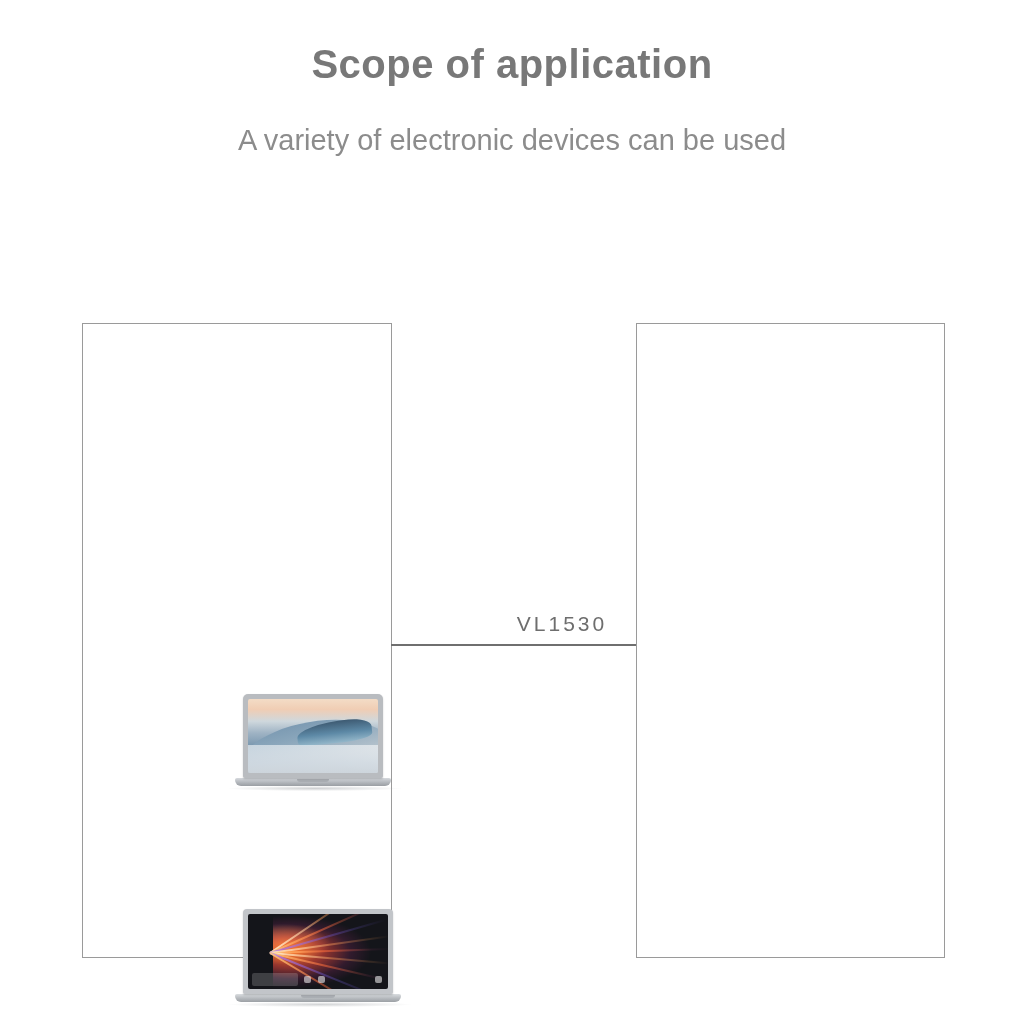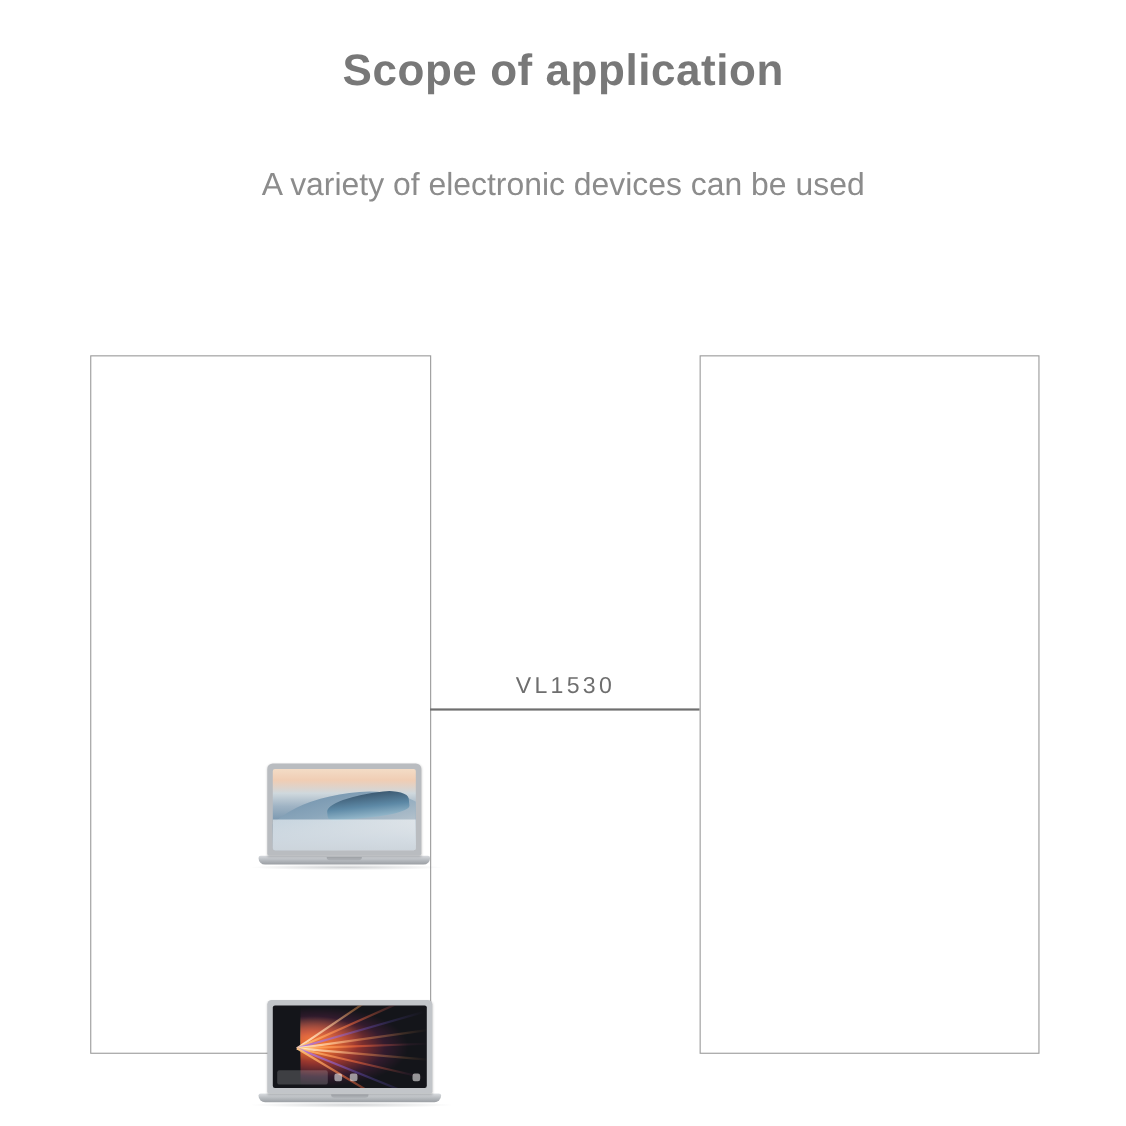--- a/index.html
+++ b/index.html
@@ -19,21 +19,20 @@
     font-size:40px;font-weight:bold;color:#787878;
     letter-spacing:0.5px;line-height:58px;
     white-space:nowrap;
   }
   .subtitle{
     position:absolute;left:0;top:120px;width:1024px;
     text-align:center;
     font-size:29px;font-weight:normal;color:#8c8c8c;
     letter-spacing:0px;line-height:40px;
     white-space:nowrap;
-    margin-top:28px;
   }
 
   
   .panel{
     position:absolute;
     border:1.5px solid #9a9a9a;
     background:#ffffff;
     box-sizing:border-box;
   }
   #panel-left {left:82px; top:323px; width:310px; height:635px;}
@@ -43,20 +42,21 @@
   .connector-line{
     position:absolute;left:391px;top:644px;width:246px;height:2px;
     background:#6f6f6f;
   }
   .connector-label{
     position:absolute;left:391px;top:612px;width:246px;
     text-align:center;
     font-size:21px;color:#6e6e6e;letter-spacing:3px;
     font-family:"Liberation Sans", sans-serif;
     white-space:nowrap;
+    padding-left:48px;
   }
 
   
   .device{position:absolute;}
 
   
   #dev-macbook{left:152px;top:370px;width:170px;height:105px;}
   .mb-lid{
     position:absolute;left:8px;top:0;width:140px;height:84px;
     background:#b9bcc0;border-radius:5px 5px 2px 2px;

